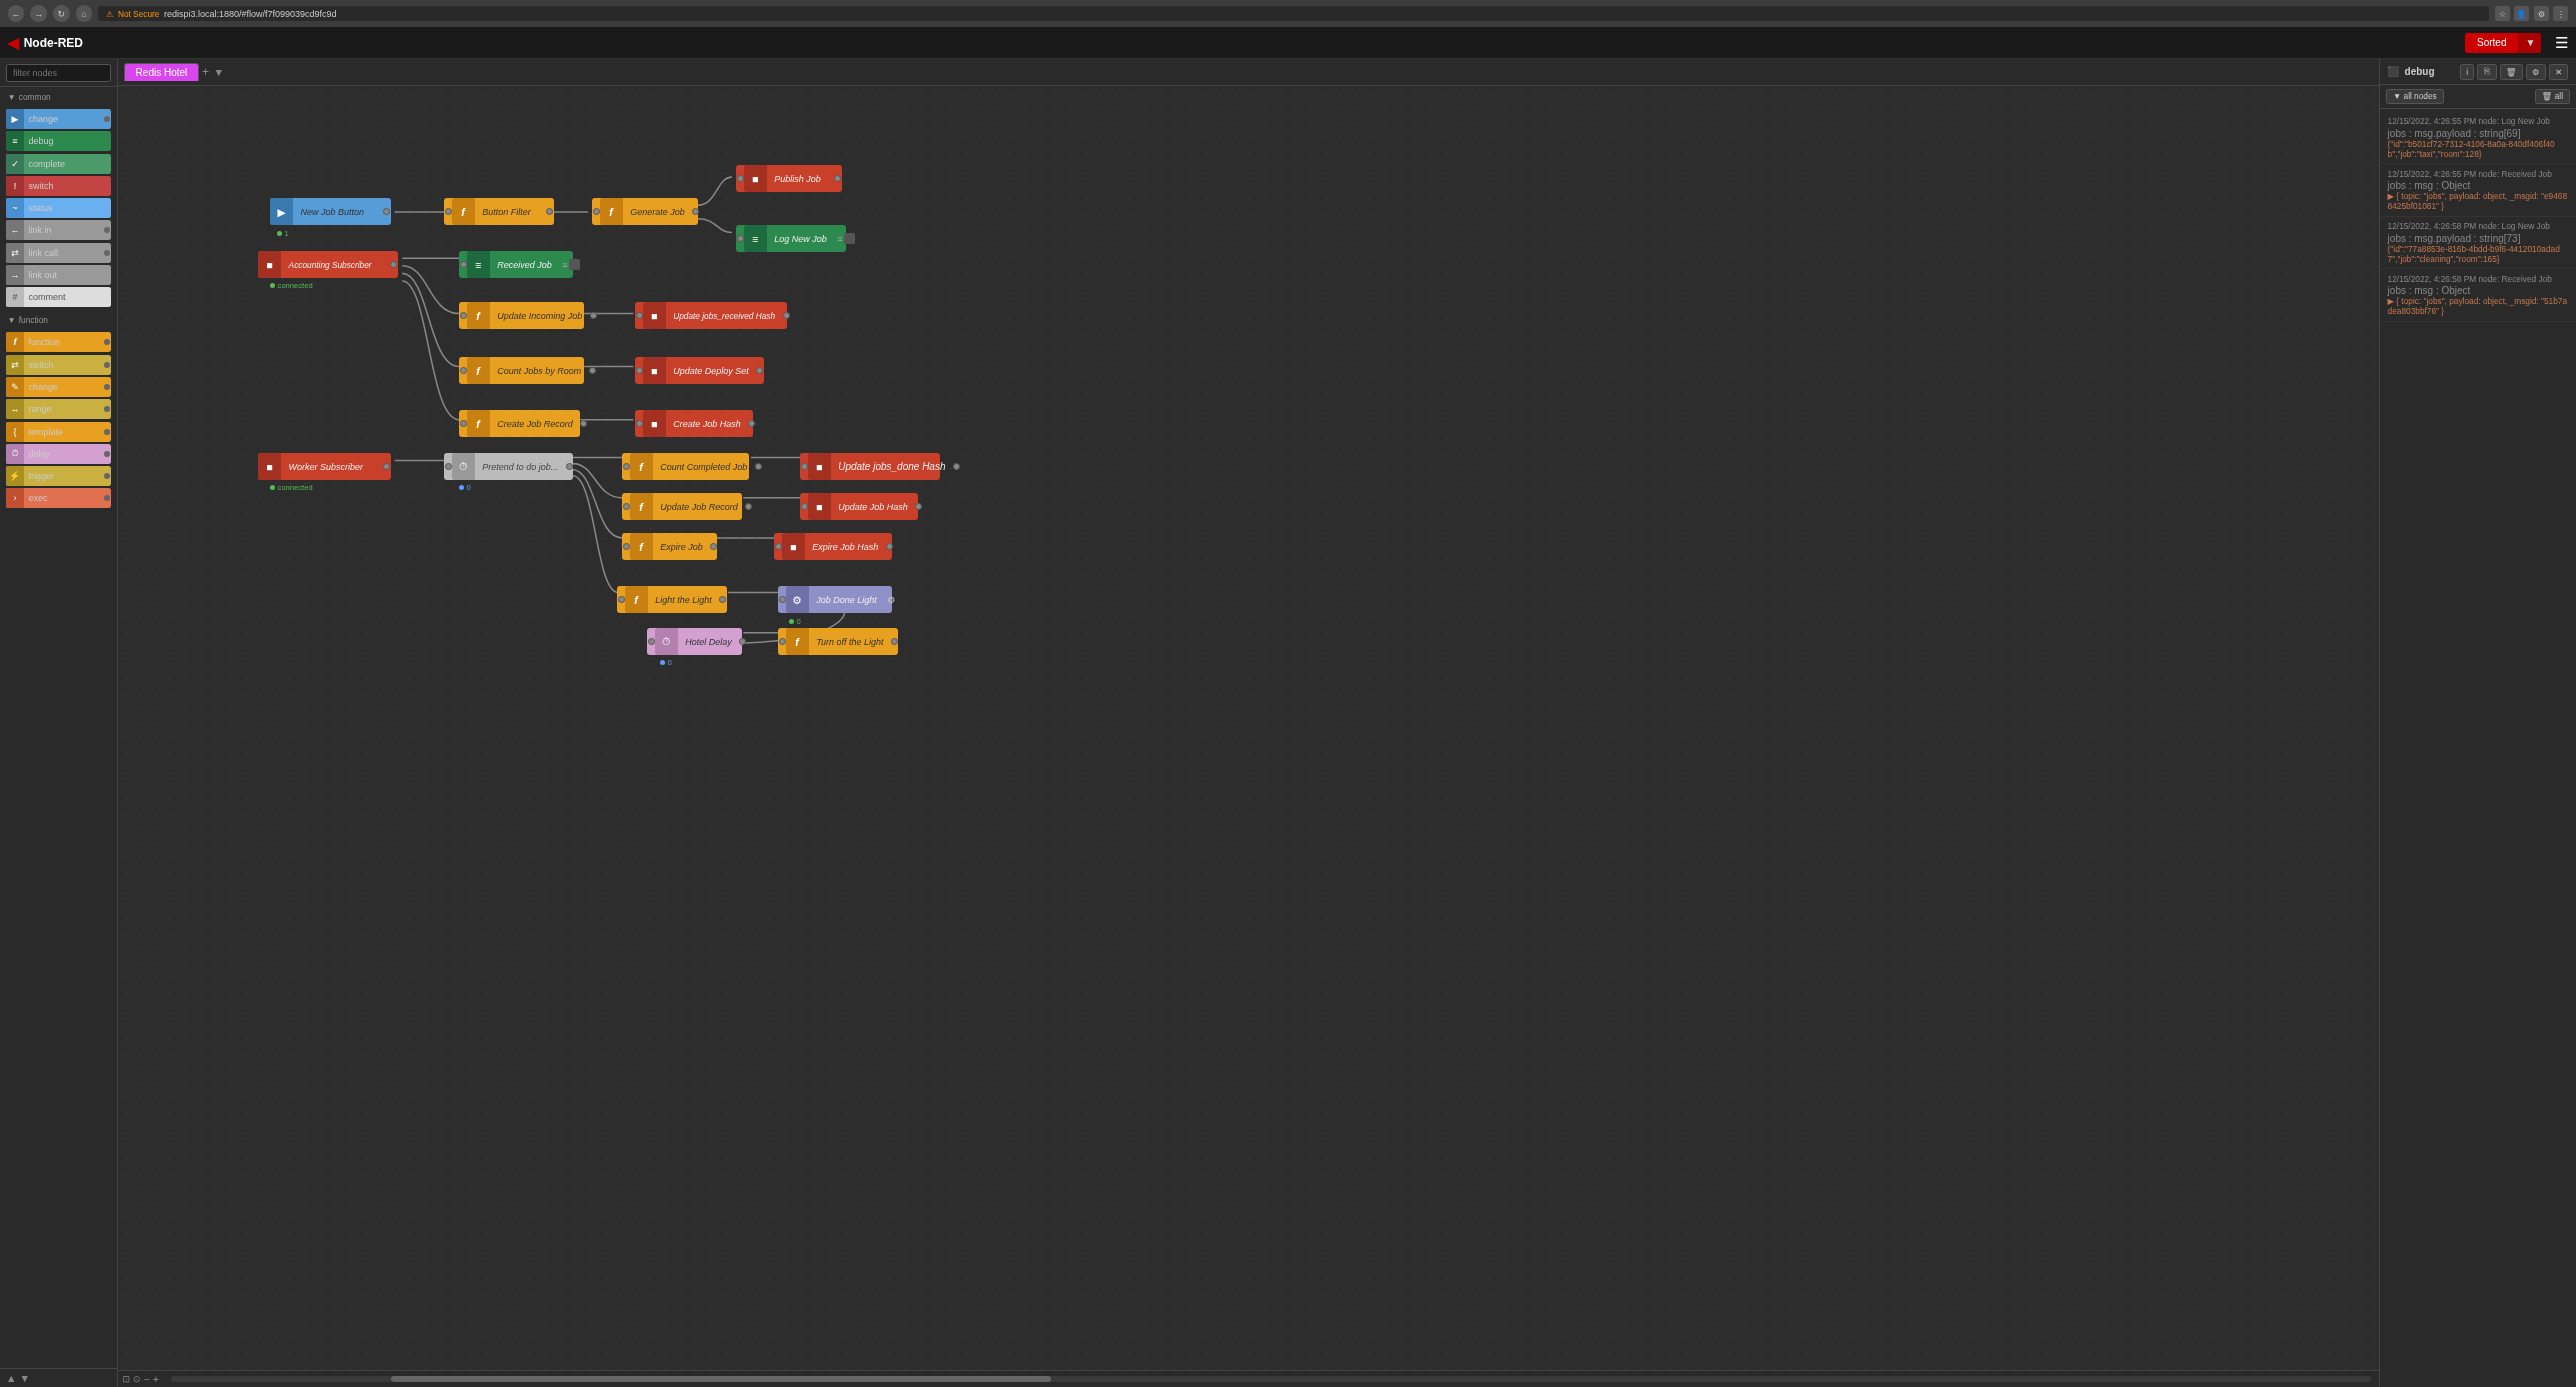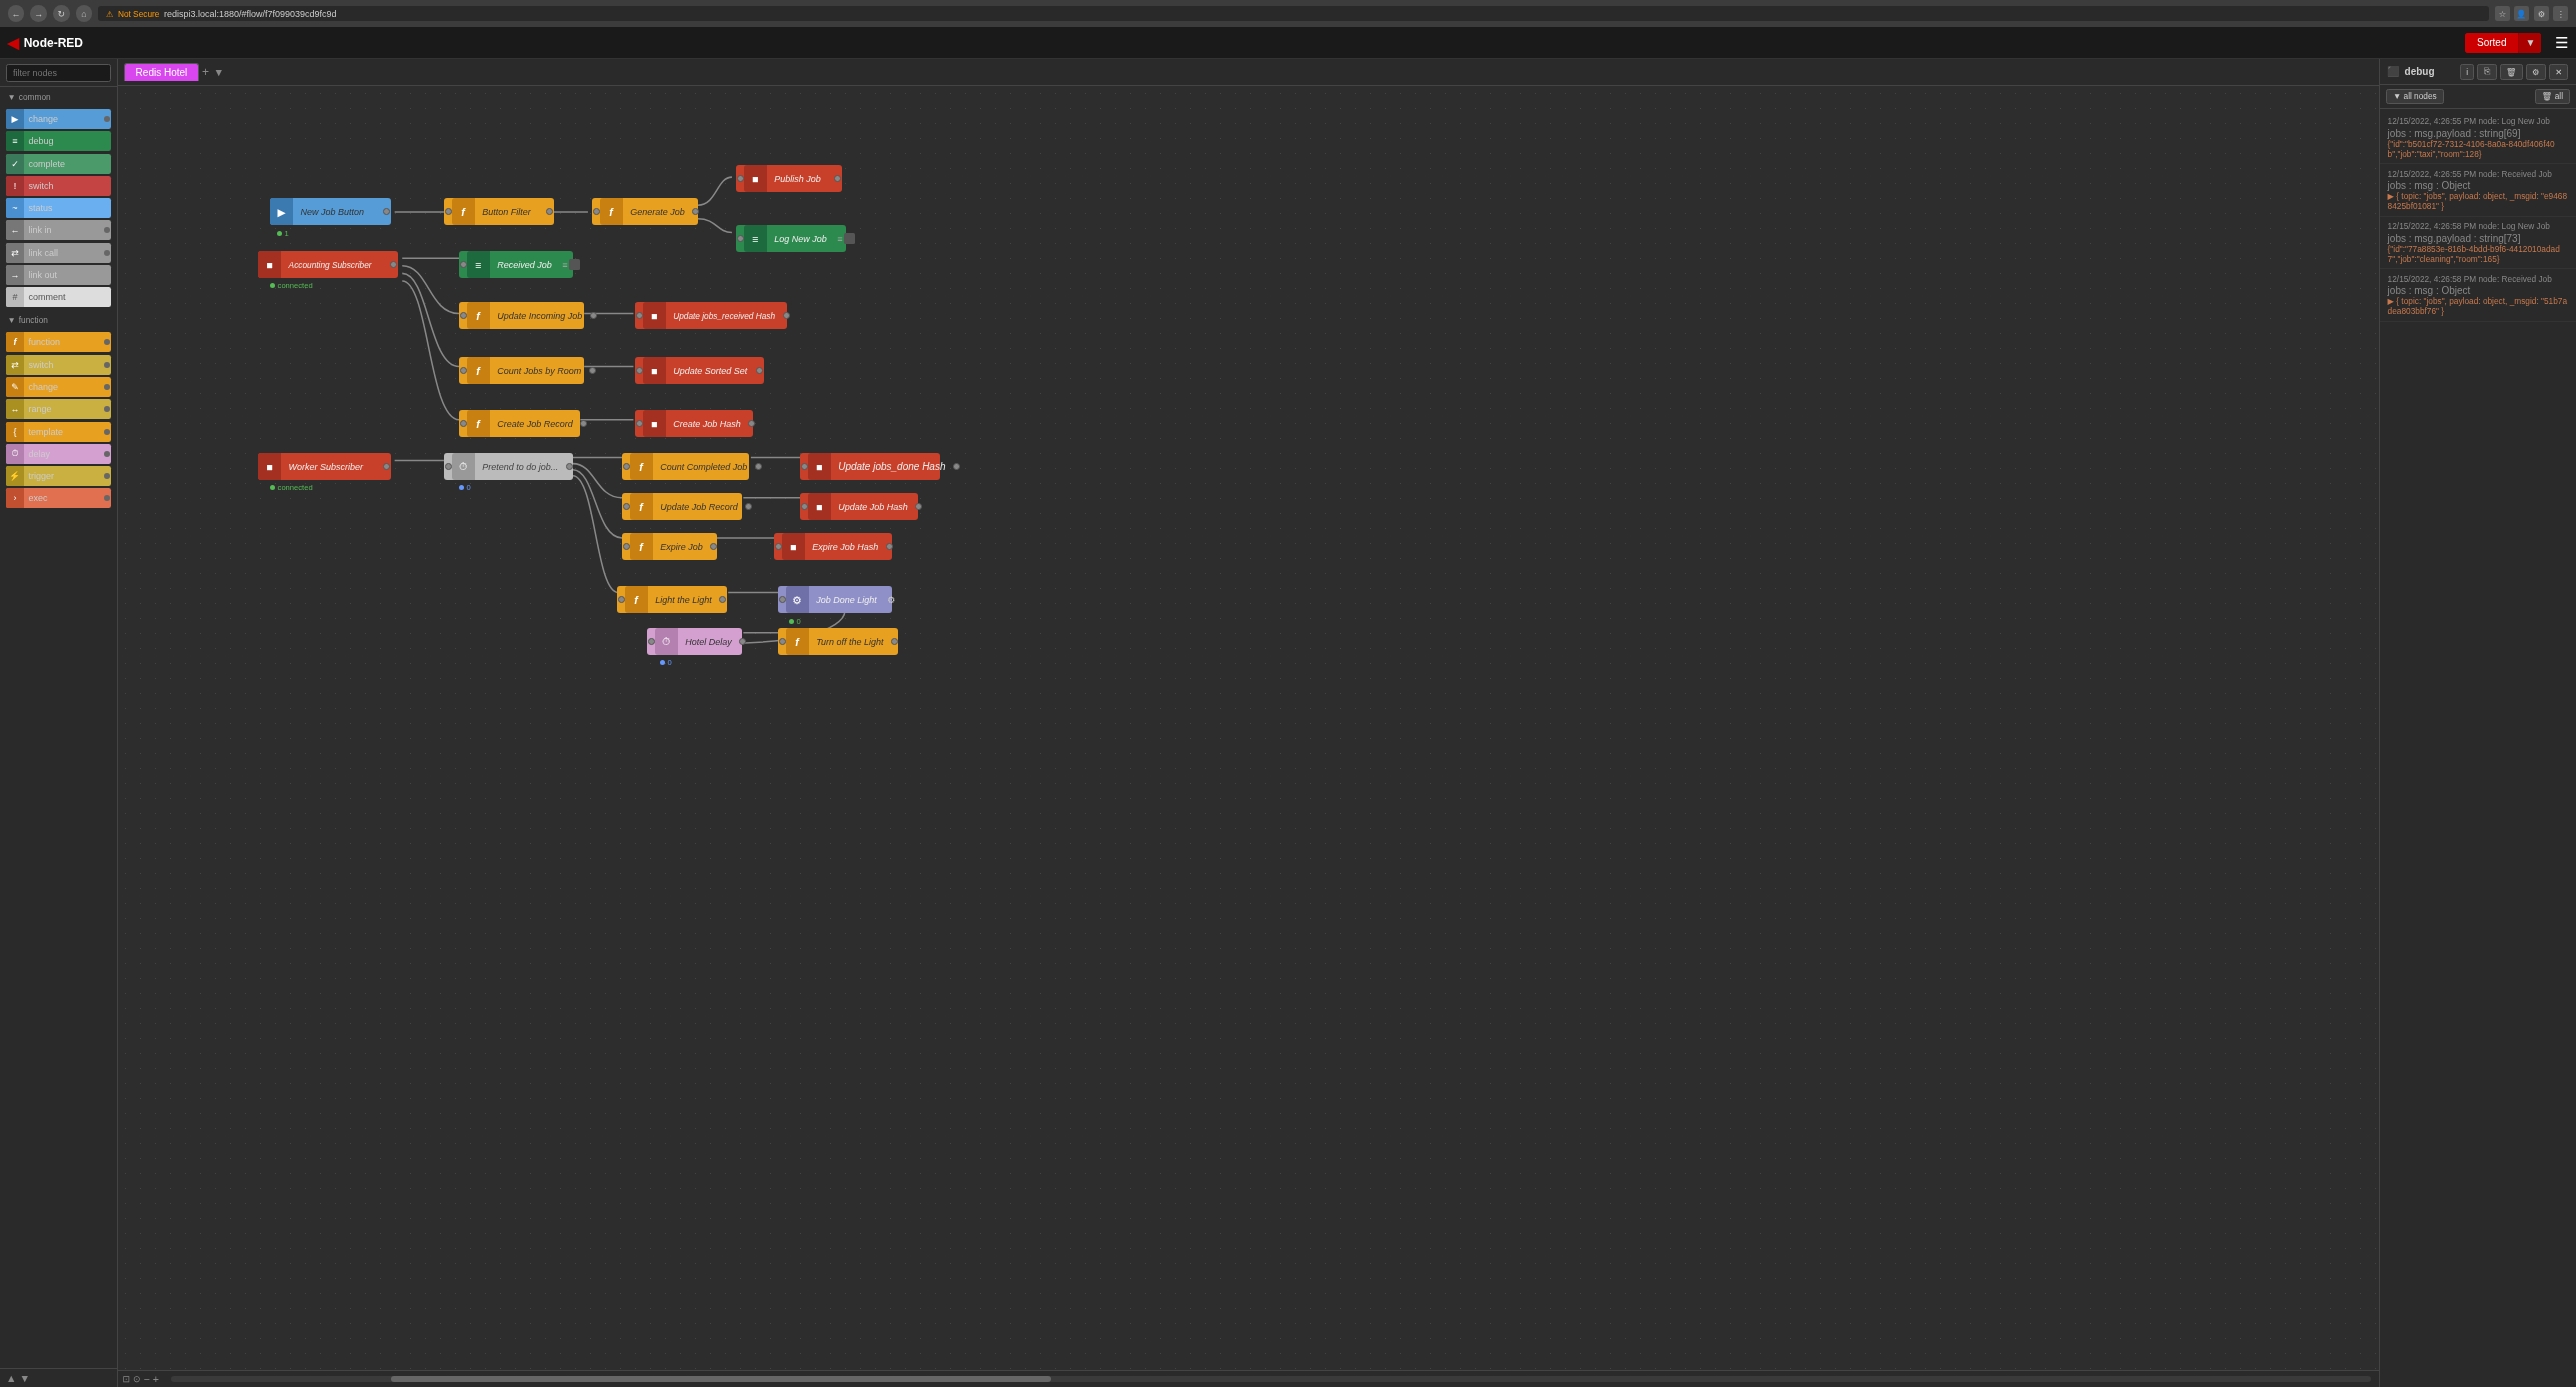--- a/index.html
+++ b/index.html
@@ -650,21 +650,21 @@
           <div class="fn-port-right">
               <div class="port-circle"></div>
             </div>
         </div>
 
         <div class="flow-node" style="left:517px;top:271px;width:129px;background:#c9402a;">
           <div class="fn-port-left">
               <div class="port-circle"></div>
             </div>
           <div class="fn-icon" style="background:#a33020;">■</div>
-          <div class="fn-label" style="color:#eee;">Update Sorted Set</div>
+          <div class="fn-label" style="color:#eee;">Update Deploy Set</div>
           <div class="fn-port-right">
               <div class="port-circle"></div>
             </div>
         </div>
 
         <div class="flow-node" style="left:341px;top:324px;width:121px;background:#e8a020;">
           <div class="fn-port-left">
               <div class="port-circle"></div>
             </div>
           <div class="fn-icon" style="background:#c88010;font-style:italic;font-weight:bold;">f</div>

